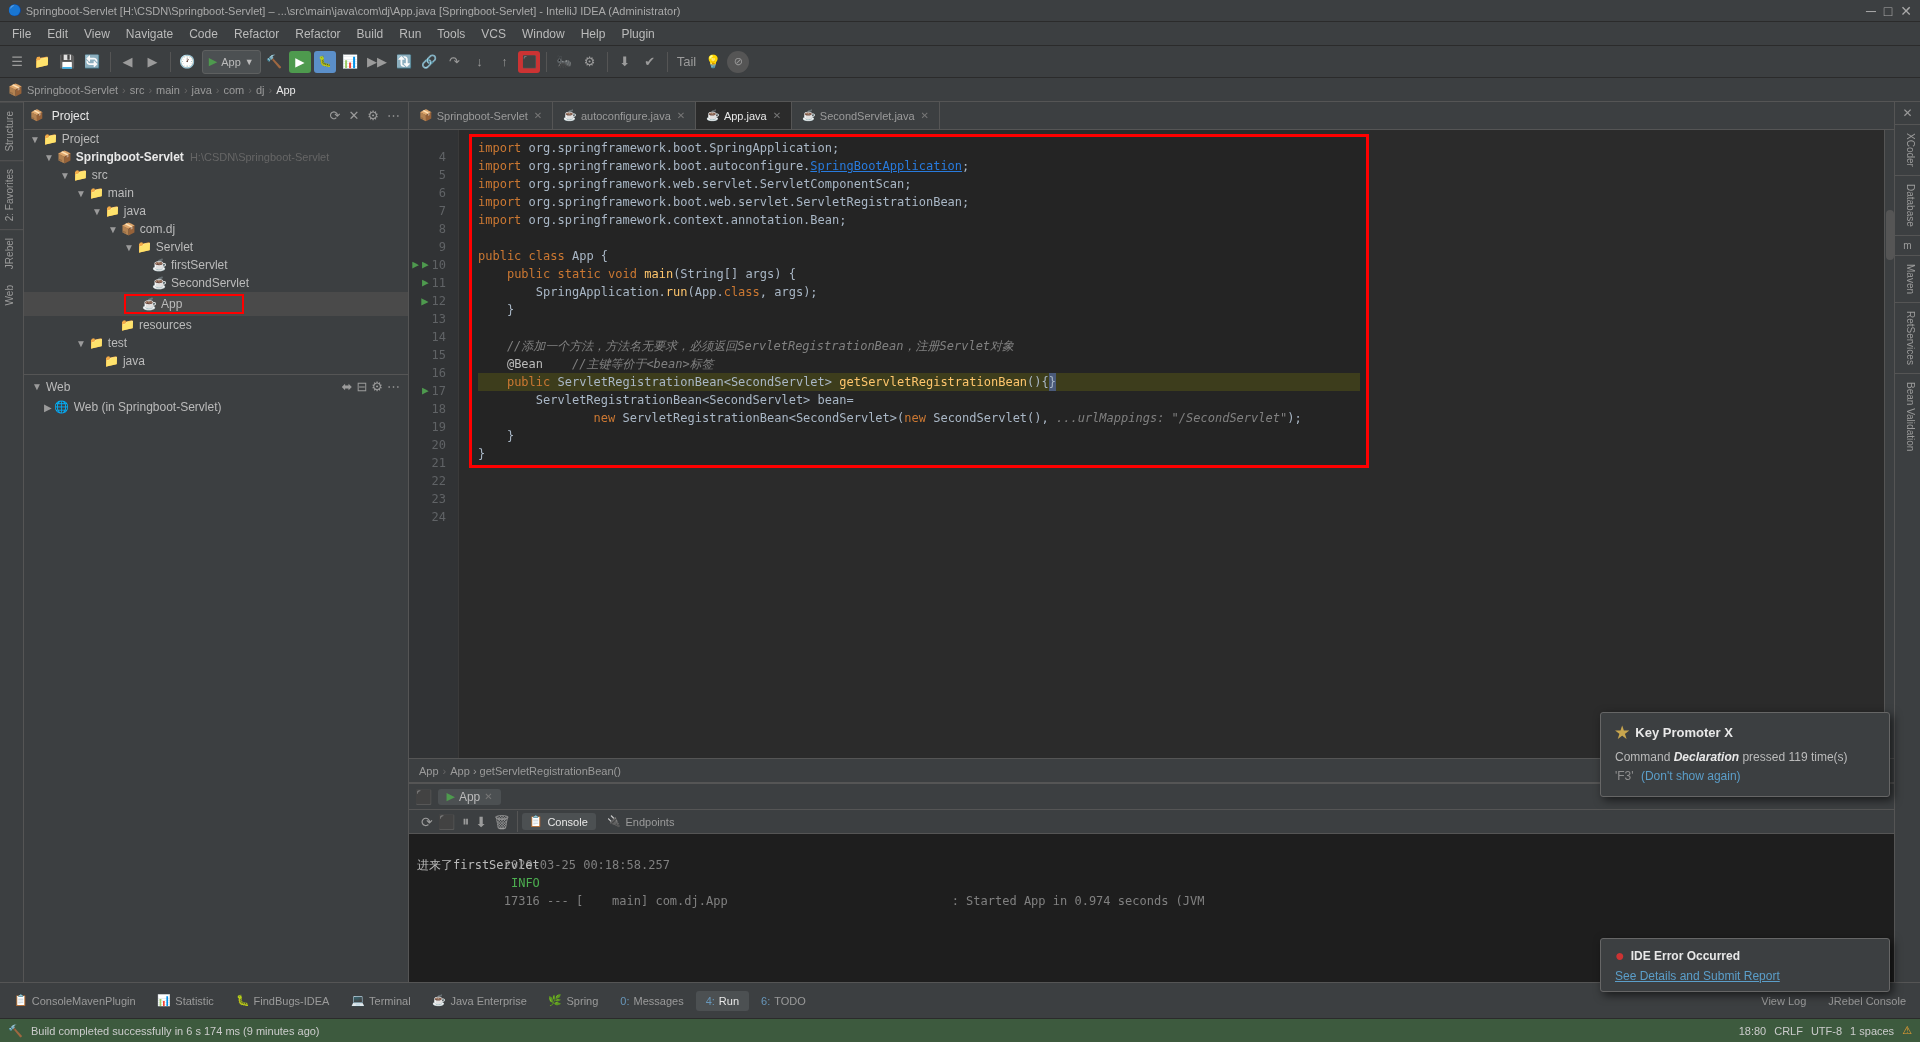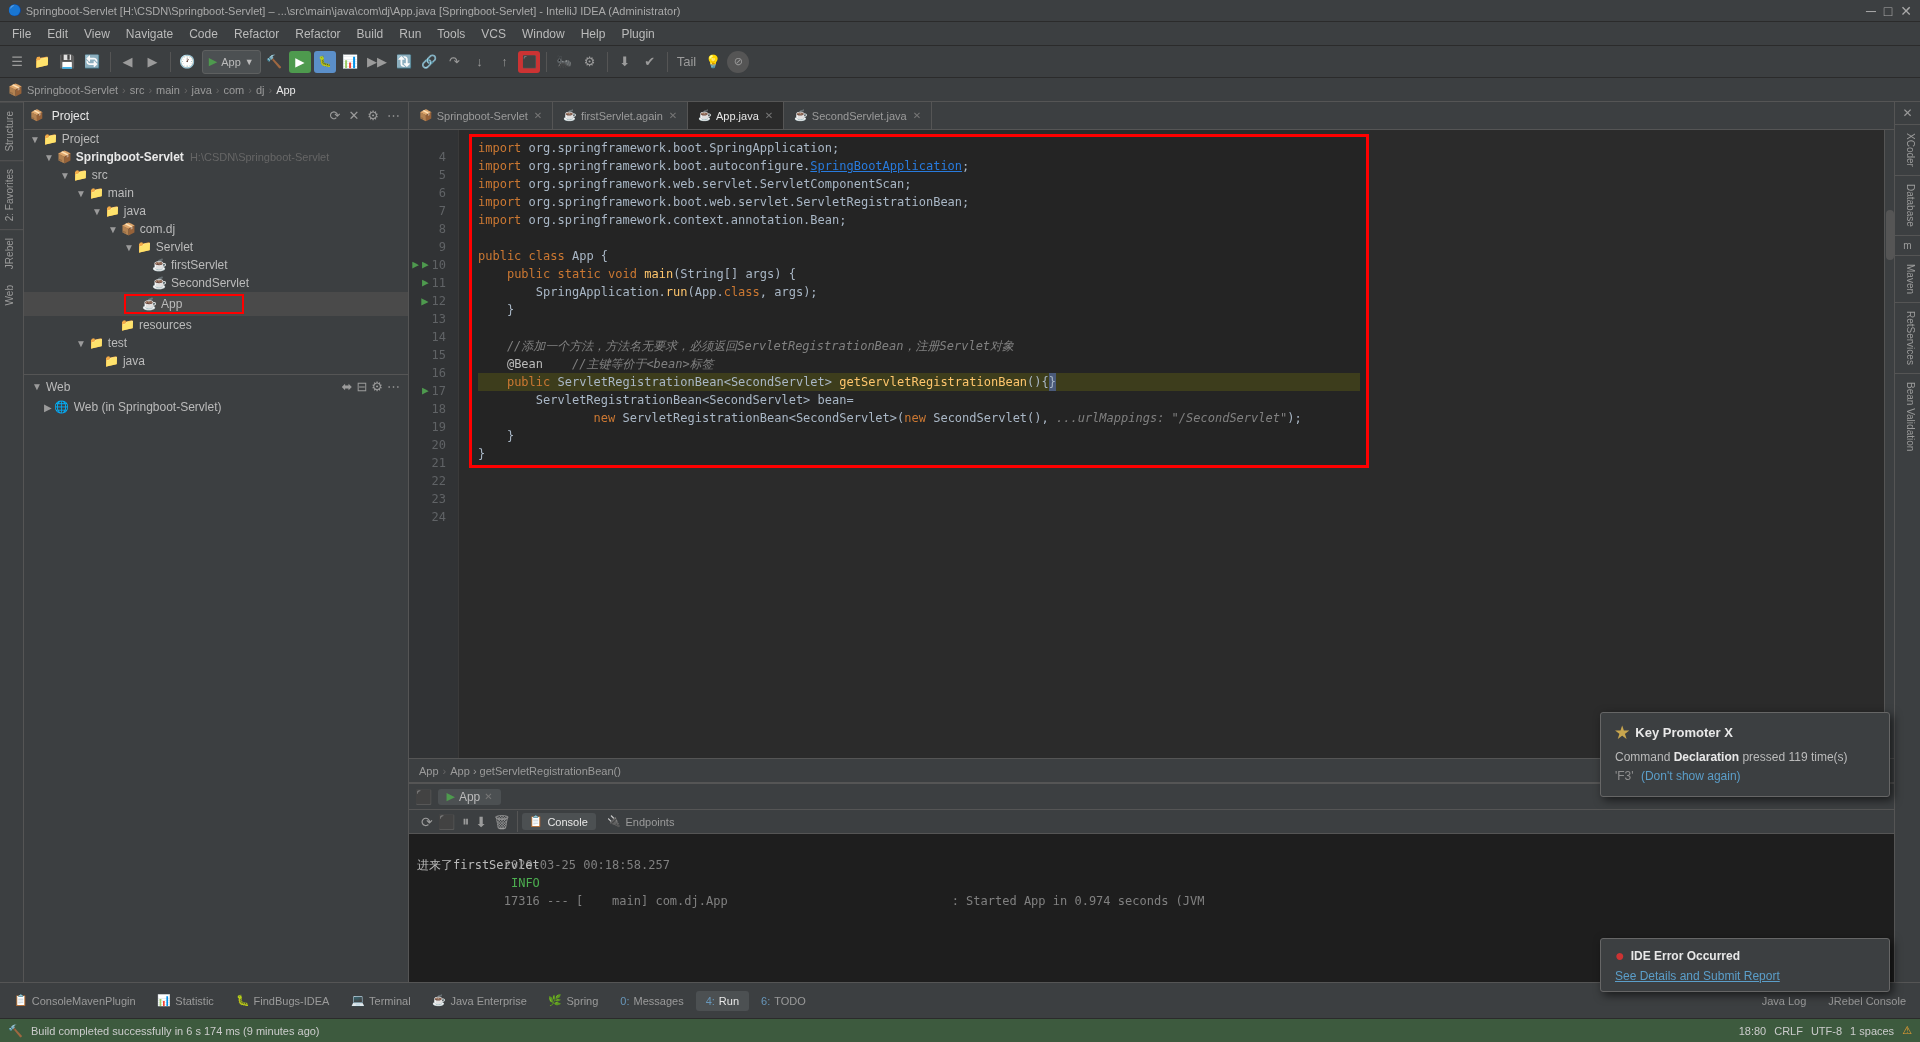--- a/index.html
+++ b/index.html
@@ -257,21 +257,21 @@
     <div class="editor-column">
 
       <div style="display:flex;align-items:center;background:#3c3f41;border-bottom:1px solid #555;height:28px;overflow:hidden;">
         <div style="display:flex;align-items:center;padding:0 10px;height:28px;font-size:11px;color:#9b9b9b;cursor:pointer;border-right:1px solid #555;gap:4px;">
           <span style="color:#cc7832;font-size:11px;">📦</span>
           <span>Springboot-Servlet</span>
           <span style="color:#777;font-size:10px;margin-left:2px;">✕</span>
         </div>
         <div style="display:flex;align-items:center;padding:0 10px;height:28px;font-size:11px;color:#9b9b9b;cursor:pointer;border-right:1px solid #555;gap:4px;">
           <span style="color:#5b9c3e;font-size:11px;">☕</span>
-          <span>firstServlet.again</span>
+          <span>autoconfigure.java</span>
           <span style="color:#777;font-size:10px;margin-left:2px;">✕</span>
         </div>
         <div style="display:flex;align-items:center;padding:0 10px;height:28px;font-size:11px;color:#e8e8e8;cursor:pointer;border-right:1px solid #555;background:#2b2b2b;gap:4px;">
           <span style="color:#5b9c3e;font-size:11px;">☕</span>
           <span>App.java</span>
           <span style="color:#777;font-size:10px;margin-left:2px;">✕</span>
         </div>
         <div style="display:flex;align-items:center;padding:0 10px;height:28px;font-size:11px;color:#9b9b9b;cursor:pointer;border-right:1px solid #555;gap:4px;">
           <span style="color:#5b9c3e;font-size:11px;">☕</span>
           <span>SecondServlet.java</span>
@@ -447,21 +447,21 @@
       <span style="writing-mode:vertical-rl;font-size:10px;color:#9b9b9b;padding:8px 4px;cursor:pointer;white-space:nowrap;border-bottom:1px solid #555;">RetServices</span>
       <span style="writing-mode:vertical-rl;font-size:10px;color:#9b9b9b;padding:8px 4px;cursor:pointer;white-space:nowrap;">Bean Validation</span>
     </div>
 
     <div class="kpx-popup-box" style="position:absolute;right:30px;bottom:245px;background:#3c3f41;border:1px solid #666;padding:10px 14px;width:290px;border-radius:3px;box-shadow:3px 3px 10px rgba(0,0,0,0.6);z-index:100;">
       <div style="color:#e8e8e8;font-weight:bold;font-size:13px;margin-bottom:6px;display:flex;align-items:center;gap:6px;">
         <span style="color:#c9a64e;font-size:16px;">★</span>
         <span>Key Promoter X</span>
       </div>
       <div style="color:#bbb;line-height:1.6;font-size:12px;">
-        <span>Command</span> <span style="color:#e8e8e8;font-weight:bold;">Declaration</span> <span>pressed 119 time(s)</span><br>
+        <span>Command</span> <span style="color:#e8e8e8;font-weight:bold;font-style:italic;">Declaration</span> <span>pressed 119 time(s)</span><br>
         <span style="color:#8f8f8f;">'F3'</span>
         <span style="color:#5b9ec9;cursor:pointer;margin-left:4px;">(Don't show again)</span>
       </div>
     </div>
 
     <div style="position:absolute;right:30px;bottom:50px;background:#3c3f41;border:1px solid #666;padding:8px 14px;width:290px;border-radius:3px;box-shadow:3px 3px 10px rgba(0,0,0,0.6);z-index:100;">
       <div style="color:#e8e8e8;font-weight:bold;display:flex;align-items:center;gap:6px;margin-bottom:4px;font-size:12px;">
         <span style="color:#cc3333;font-size:16px;">●</span>
         <span>IDE Error Occurred</span>
       </div>
@@ -504,21 +504,21 @@
       <span style="color:#e8e8e8;">Run</span>
     </div>
     <div class="bottom-tab">
       <span style="color:#6897bb;font-size:11px;">6:</span>
       <span>TODO</span>
     </div>
 
     <div style="flex:1;"></div>
 
     <div class="bottom-tab">
-      <span>Java Log</span>
+      <span>View Log</span>
     </div>
     <div class="bottom-tab">
       <span>JRebel Console</span>
     </div>
   </div>
 
   <div style="background:#3d5a3e;height:24px;display:flex;align-items:center;padding:0 8px;gap:8px;font-size:11px;color:#ccc;border-top:1px solid #2b2b2b;">
     <span style="color:#9b9b9b;font-size:12px;">🔨</span>
     <span>Build completed successfully in 6 s 174 ms (9 minutes ago)</span>
     <div style="flex:1;"></div>

